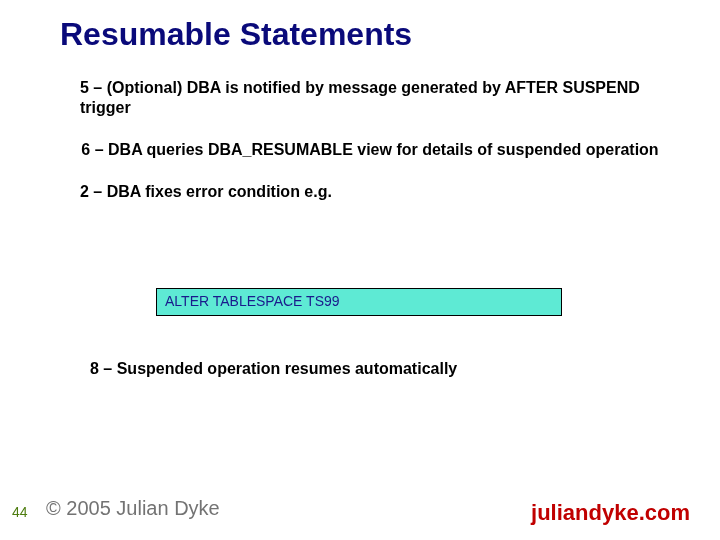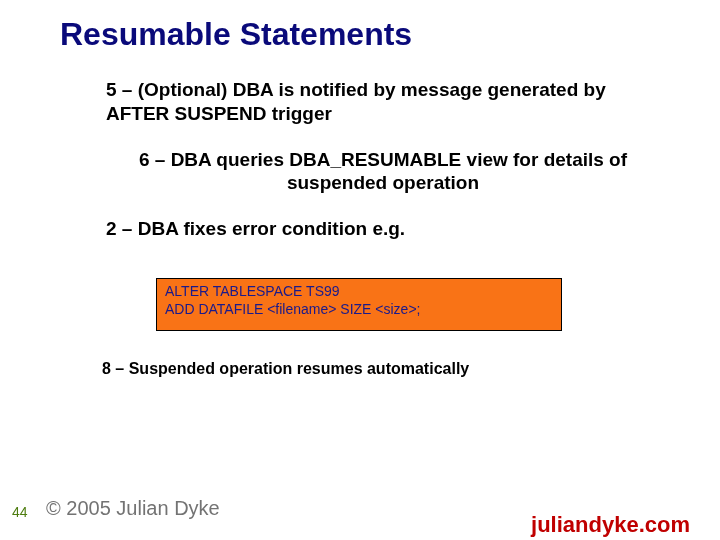--- a/index.html
+++ b/index.html
@@ -24,94 +24,92 @@
     left: 60px;
     font-size: 32px;
     font-weight: bold;
     color: #0a0a7a;
   }
   .body {
     position: absolute;
     top: 78px;
     left: 80px;
     right: 60px;
-    font-size: 19px;
+    font-size: 16px;
     font-weight: bold;
     color: #000;
     line-height: 1.25;
-    margin-left: 26px;
   }
   .body p {
     margin: 0 0  0;
   }
   .p1 { margin-bottom: 22px !important; }
   .p2 { margin-bottom: 22px !important; text-align: center; }
   .p3 { margin-bottom: 12px !important; }
   .codebox {
     position: absolute;
-    top: 278px;
+    top: 288px;
     left: 156px;
     width: 388px;
     border: 1px solid #000;
-    background: #f97316;
-    padding: 4px 8px 12px 8px;
+    background: #5eead4;
+    padding: 4px 8px 4px 8px;
     font-family: Arial, Helvetica, sans-serif;
     font-size: 14px;
     color: #1a1a8c;
     line-height: 1.25;
   }
   .lower {
     position: absolute;
     top: 360px;
     left: 90px;
     right: 60px;
     font-size: 16px;
     font-weight: bold;
     color: #000;
   }
-  .lower p { margin: 0 0 28px 12px; }
+  .lower p { margin: 0 0 28px 0; }
   .pagenum {
     position: absolute;
     left: 12px;
     bottom: 20px;
     font-size: 14px;
     color: #4d7c0f;
   }
   .copyright {
     position: absolute;
     left: 46px;
     bottom: 20px;
     font-size: 20px;
     color: #737373;
   }
   .site {
     position: absolute;
     right: 30px;
-    bottom: 2px;
+    bottom: 14px;
     font-size: 22px;
     font-weight: bold;
     color: #c00000;
   }
 </style>
 </head>
 <body>
 
 <div class="slide">
 
   <div class="title">Resumable Statements</div>
 
   <div class="body">
     <p class="p1">5 – (Optional) DBA is notified by message generated by AFTER SUSPEND trigger</p>
     <p class="p2">6 – DBA queries DBA_RESUMABLE view for details of suspended operation</p>
     <p class="p3">2 – DBA fixes error condition e.g.</p>
   </div>
 
   <div class="codebox">
     <div>ALTER TABLESPACE TS99</div>
-    <div>ADD DATAFILE &lt;filename&gt; SIZE &lt;size&gt;;</div>
   </div>
 
   <div class="lower">
     <p>8 – Suspended operation resumes automatically</p>
   </div>
 
   <div class="pagenum">44</div>
   <div class="copyright">© 2005 Julian Dyke</div>
   <div class="site">juliandyke.com</div>
 

